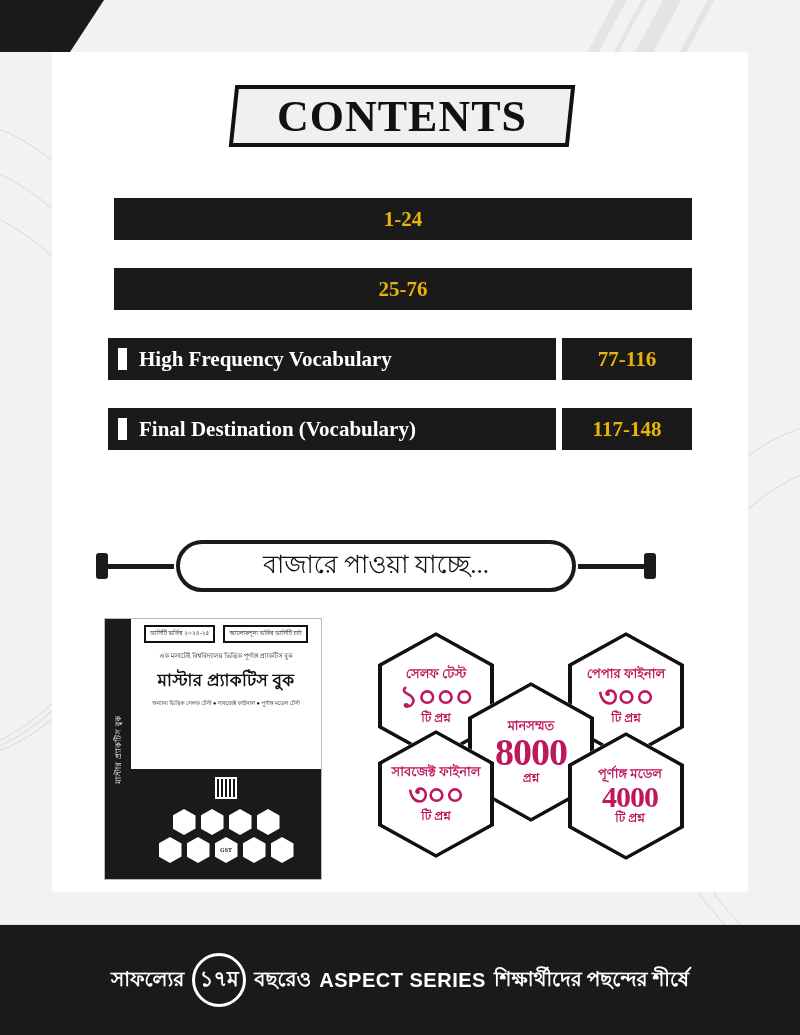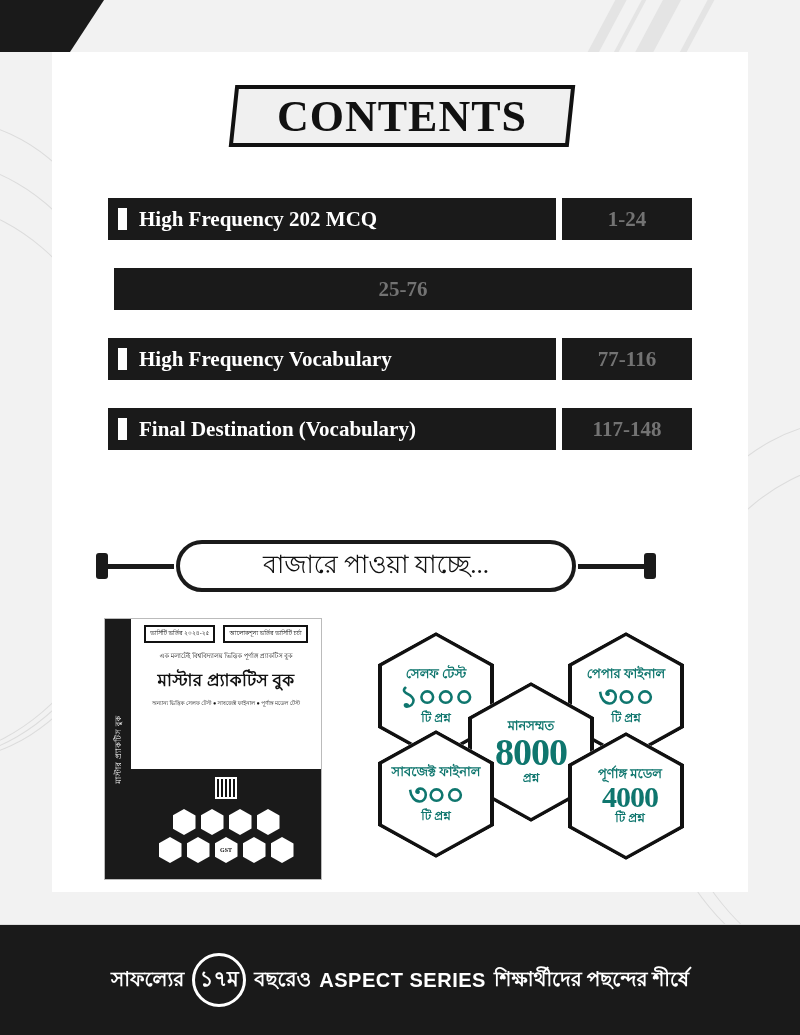--- a/index.html
+++ b/index.html
@@ -87,21 +87,21 @@
   .toc-bullet {
     width: 9px; height: 22px;
     background: #ffffff;
     margin-right: 12px;
     flex: 0 0 auto;
   }
   .toc-pages {
     flex: 1 1 auto;
     margin-left: 6px;
     background: #1a1a1a;
-    color: #737373;
+    color: #eab308;
     display: flex;
     align-items: center;
     justify-content: center;
     font-weight: bold;
     font-size: 21px;
   }
   
   .avail-wrap {
     position: absolute;
     left: 96px; top: 538px;
@@ -230,21 +230,21 @@
     width: 318px; height: 252px;
   }
   .hex {
     position: absolute;
     width: 116px; height: 128px;
     background: #ffffff;
     clip-path: polygon(50% 0%, 100% 25%, 100% 75%, 50% 100%, 0% 75%, 0% 25%);
     display: flex; flex-direction: column;
     align-items: center; justify-content: center;
     text-align: center;
-    color: #0f766e;
+    color: #be185d;
   }
   .hex-inner {
     position: absolute;
     inset: 4px;
     background: #fff;
     clip-path: polygon(50% 0%, 100% 25%, 100% 75%, 50% 100%, 0% 75%, 0% 25%);
   }
   .hex-border {
     position: absolute;
     inset: 0;
@@ -319,24 +319,20 @@
 
   <div class="white-card"></div>
 
   <div class="contents-banner">
     <span>CONTENTS</span>
   </div>
 
   <div class="toc">
 
     <div class="toc-row">
-      <div class="toc-title">
-        <span class="toc-bullet"></span>
-        <span>High Frequency 202 MCQ</span>
-      </div>
       <div class="toc-pages">1-24</div>
     </div>
 
     <div class="toc-row">
       <div class="toc-pages">25-76</div>
     </div>
 
     <div class="toc-row">
       <div class="toc-title">
         <span class="toc-bullet"></span>

